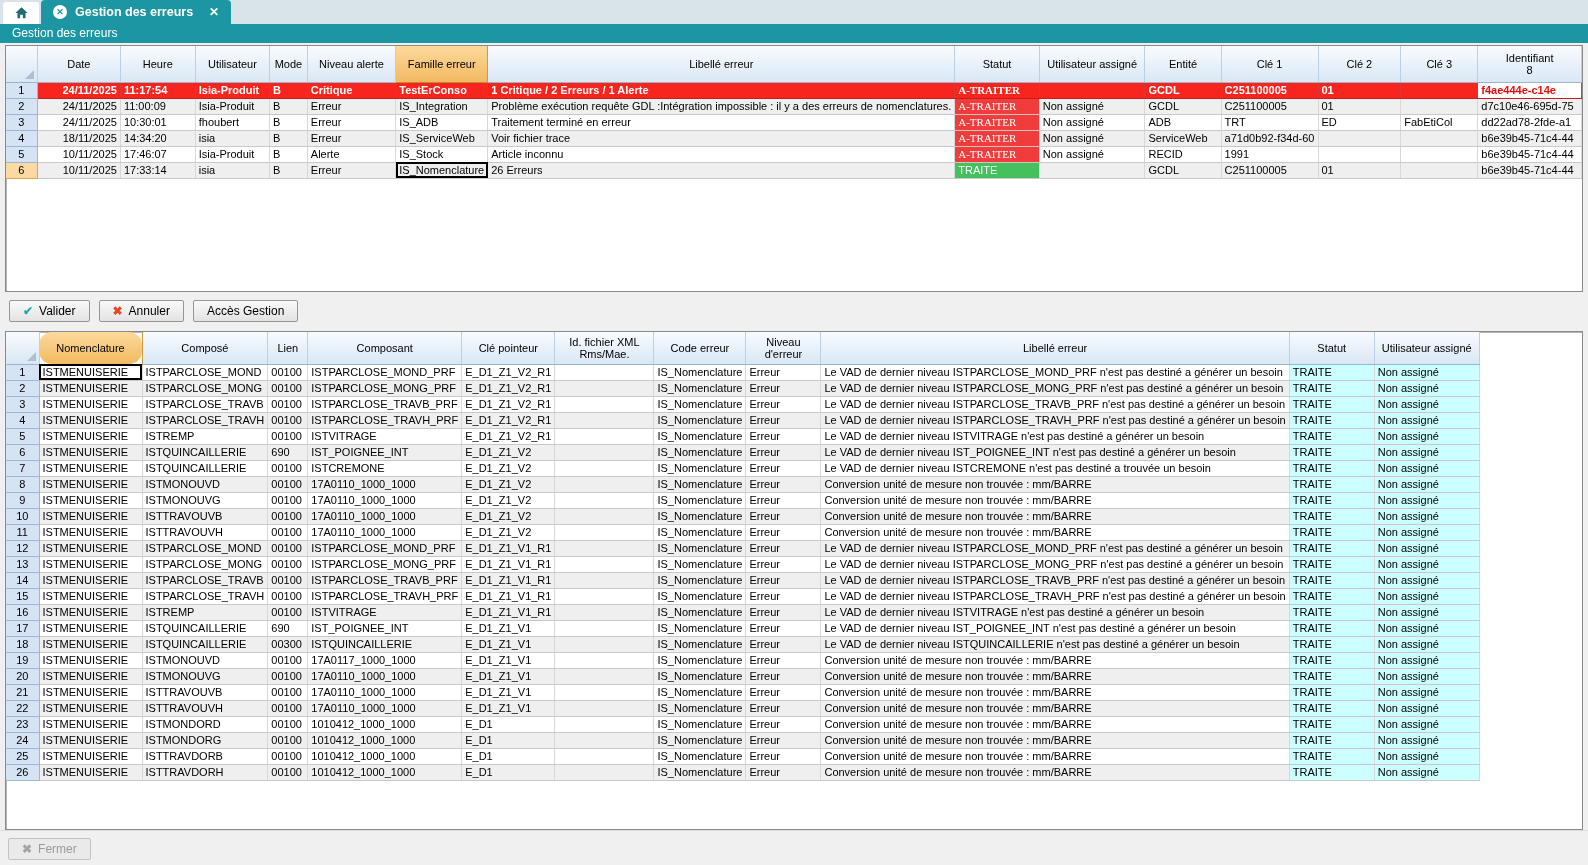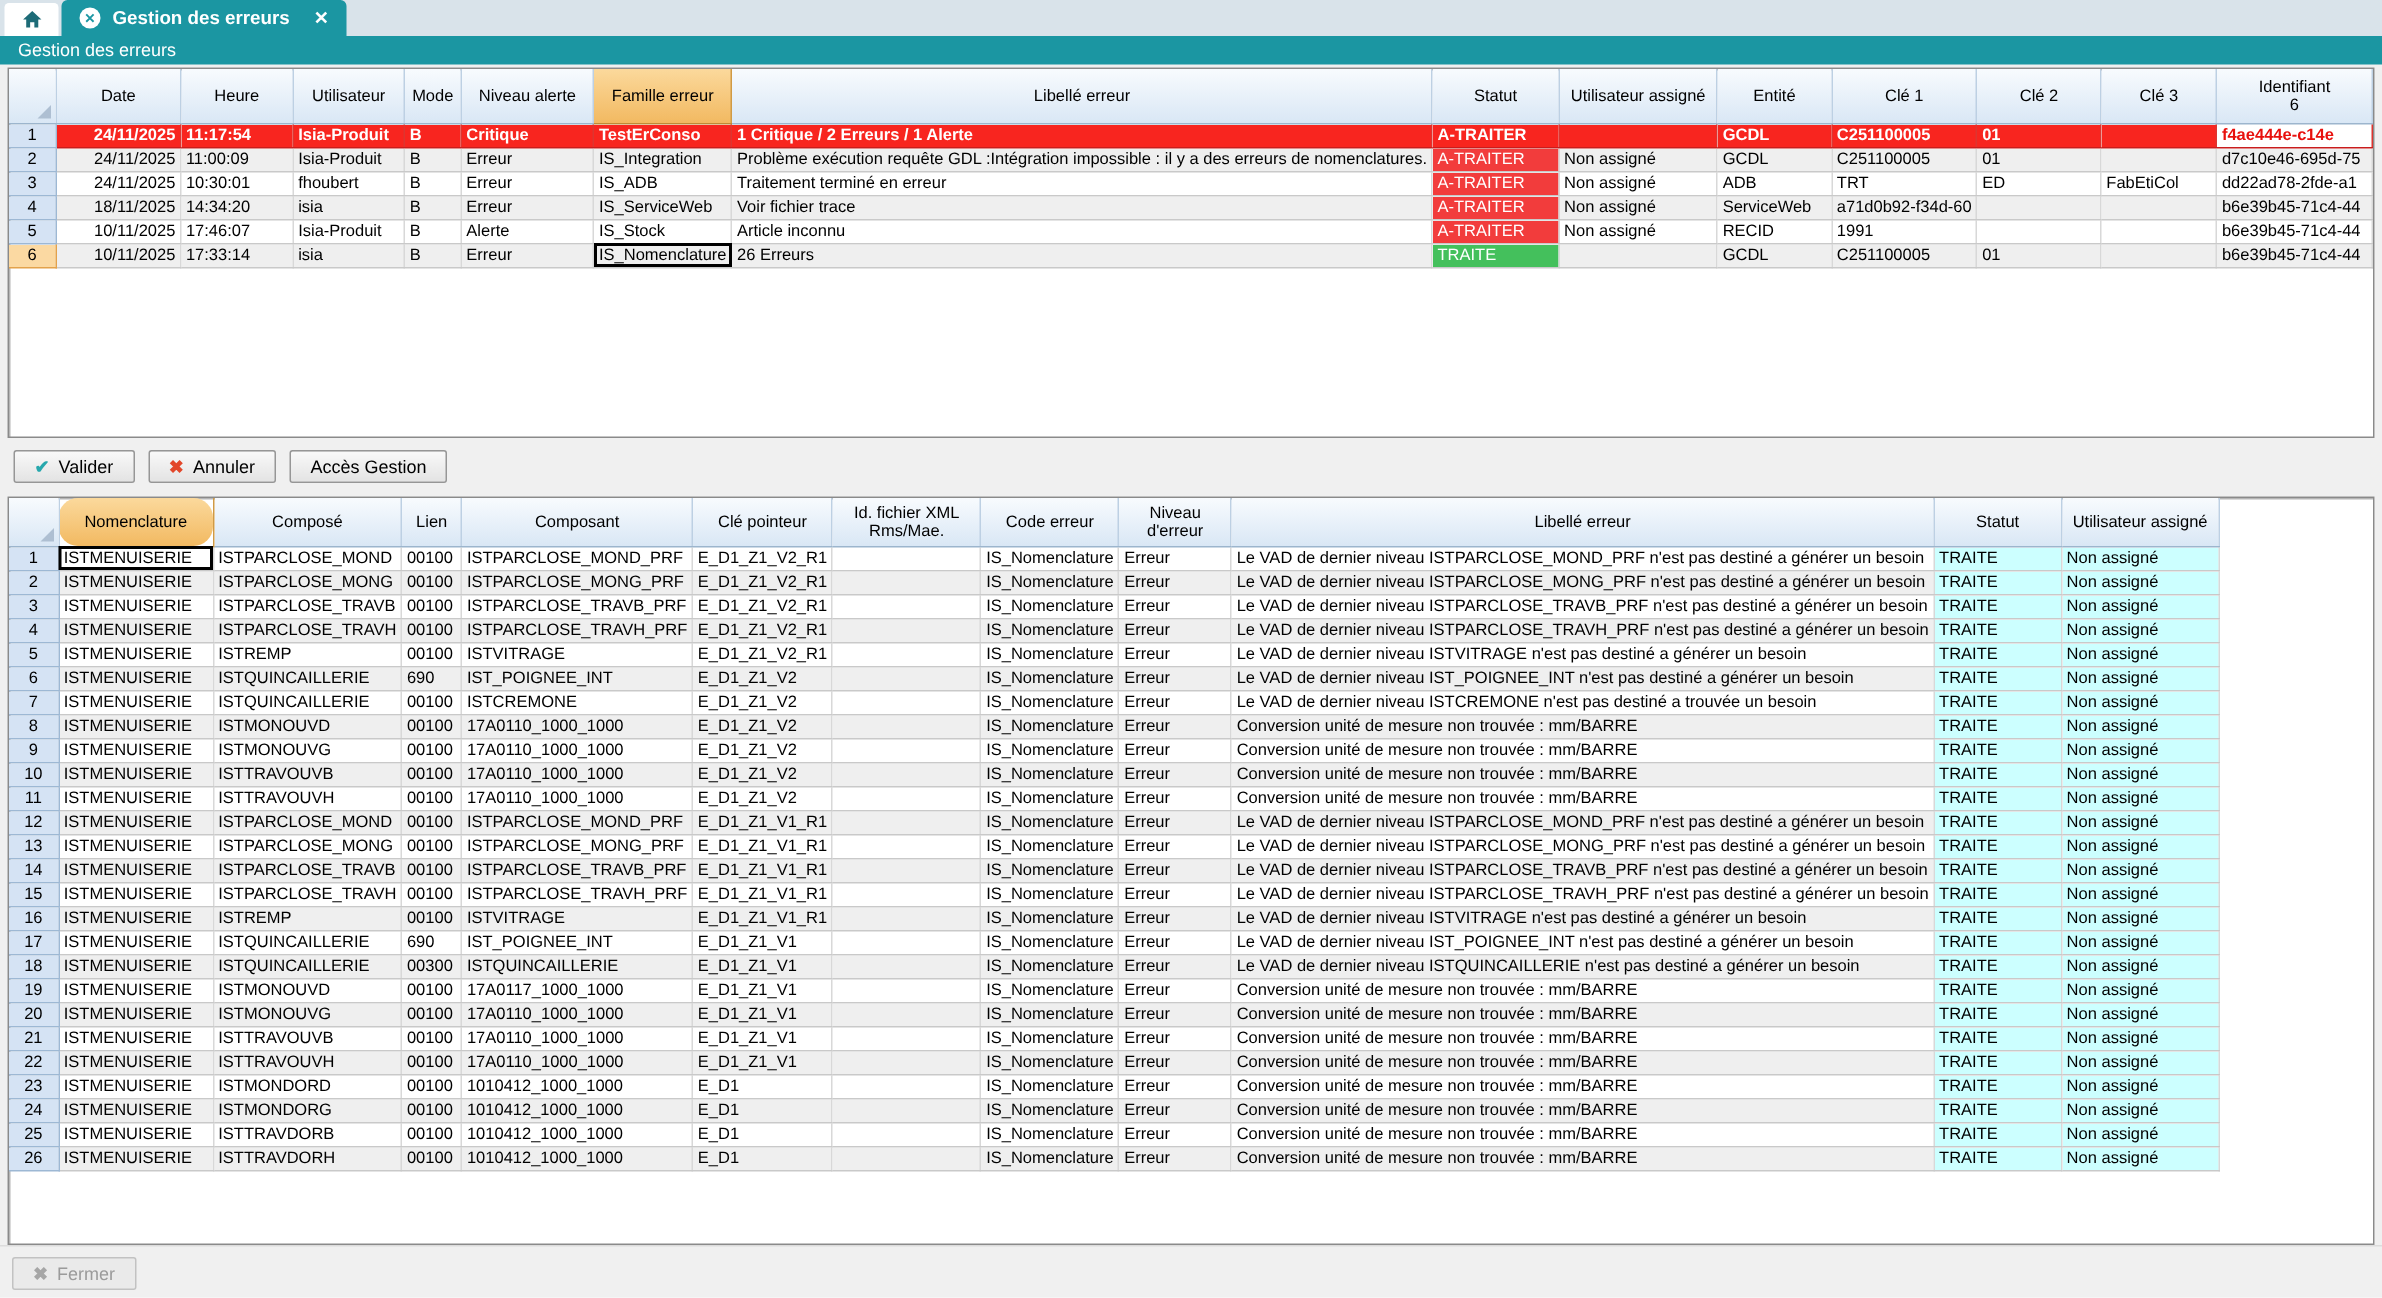--- a/index.html
+++ b/index.html
@@ -75,21 +75,21 @@
     padding:0 3px; height:16px; white-space:nowrap; overflow:hidden;
     background:#ffffff;
   }
   tbody tr:nth-child(even) td { background:#efefef; }
   td.num {
     background:#d5e3f4 !important; border-right:1px solid #9db8d4;
     border-bottom:1px solid #9db8d4; text-align:center;
   }
   td.num.sel { background:#fbd9a2 !important; border-color:#e3a24b; }
   td.cyan  { background:#ccffff !important; }
-  td.st-red   { background:#f23c3c !important; color:#fff; }
+  td.st-red   { background:#f23c3c !important; color:#fff;font-family:Liberation Serif, serif; }
   td.st-green { background:#44c05c !important; color:#fff; }
   tr.crit td {
     background:#f8251f !important; color:#ffffff; font-weight:bold;
     border-right-color:#dd3530; border-bottom-color:#c91d1d;
   }
   tr.crit td.num {
     background:#d5e3f4 !important; color:#000; font-weight:normal;
     border-right-color:#9db8d4; border-bottom-color:#9db8d4;
   }
   tr.crit td.id-red { background:#ffffff !important; color:#e8100d; }
@@ -147,21 +147,21 @@
           <th style="width: 92px;">Niveau alerte</th>
           <th class="sel" style="width: 89px;">Famille erreur</th>
           <th style="width: 442px;">Libellé erreur</th>
           <th style="width: 86px;">Statut</th>
           <th style="width: 109px;">Utilisateur assigné</th>
           <th style="width: 77px;">Entité</th>
           <th style="width: 88px;">Clé 1</th>
           <th style="width: 88px;">Clé 2</th>
           <th style="width: 79px;">Clé 3</th>
           <th style="width: 104px;">Identifiant
-6</th>
+8</th>
         </tr>
       </thead>
       <tbody>
         <tr class="crit">
           <td class="num">1</td>
           <td class="ar">24/11/2025</td>
           <td>11:17:54</td>
           <td>Isia-Produit</td>
           <td>B</td>
           <td>Critique</td>

